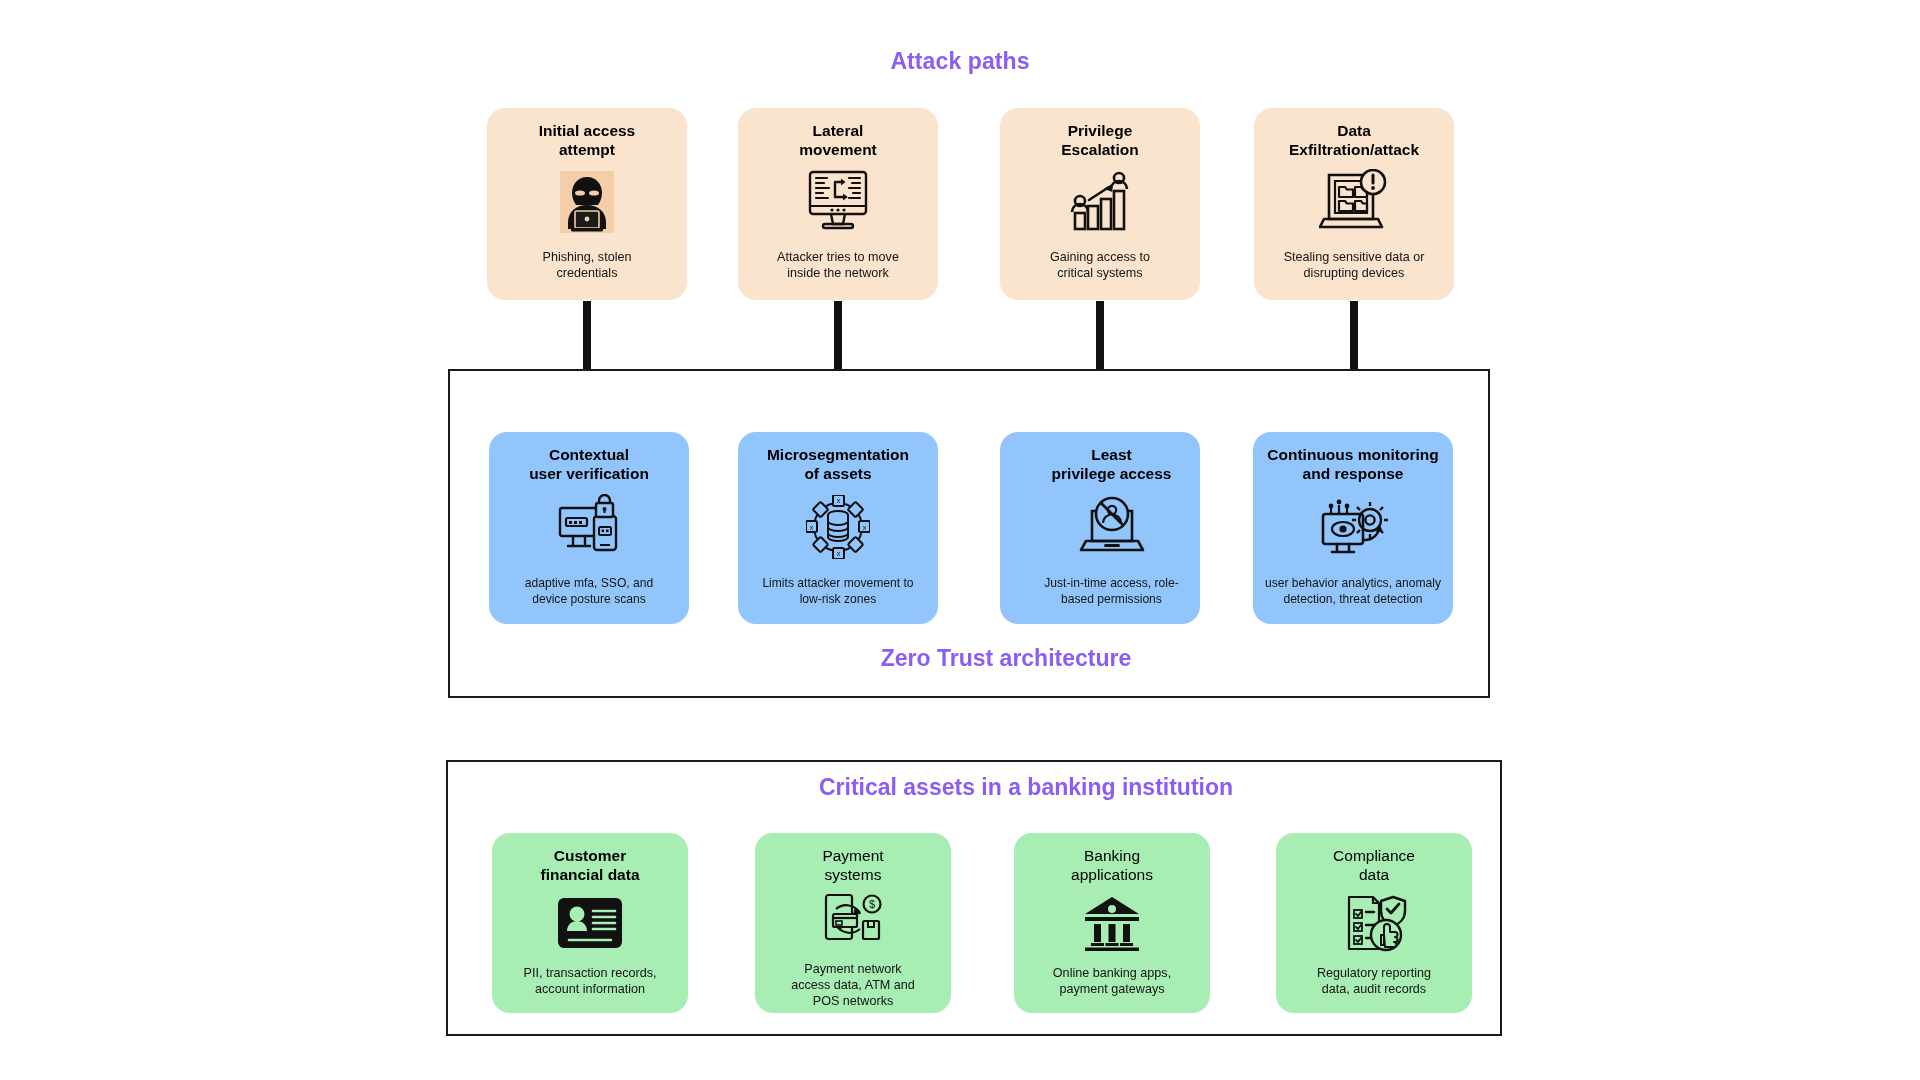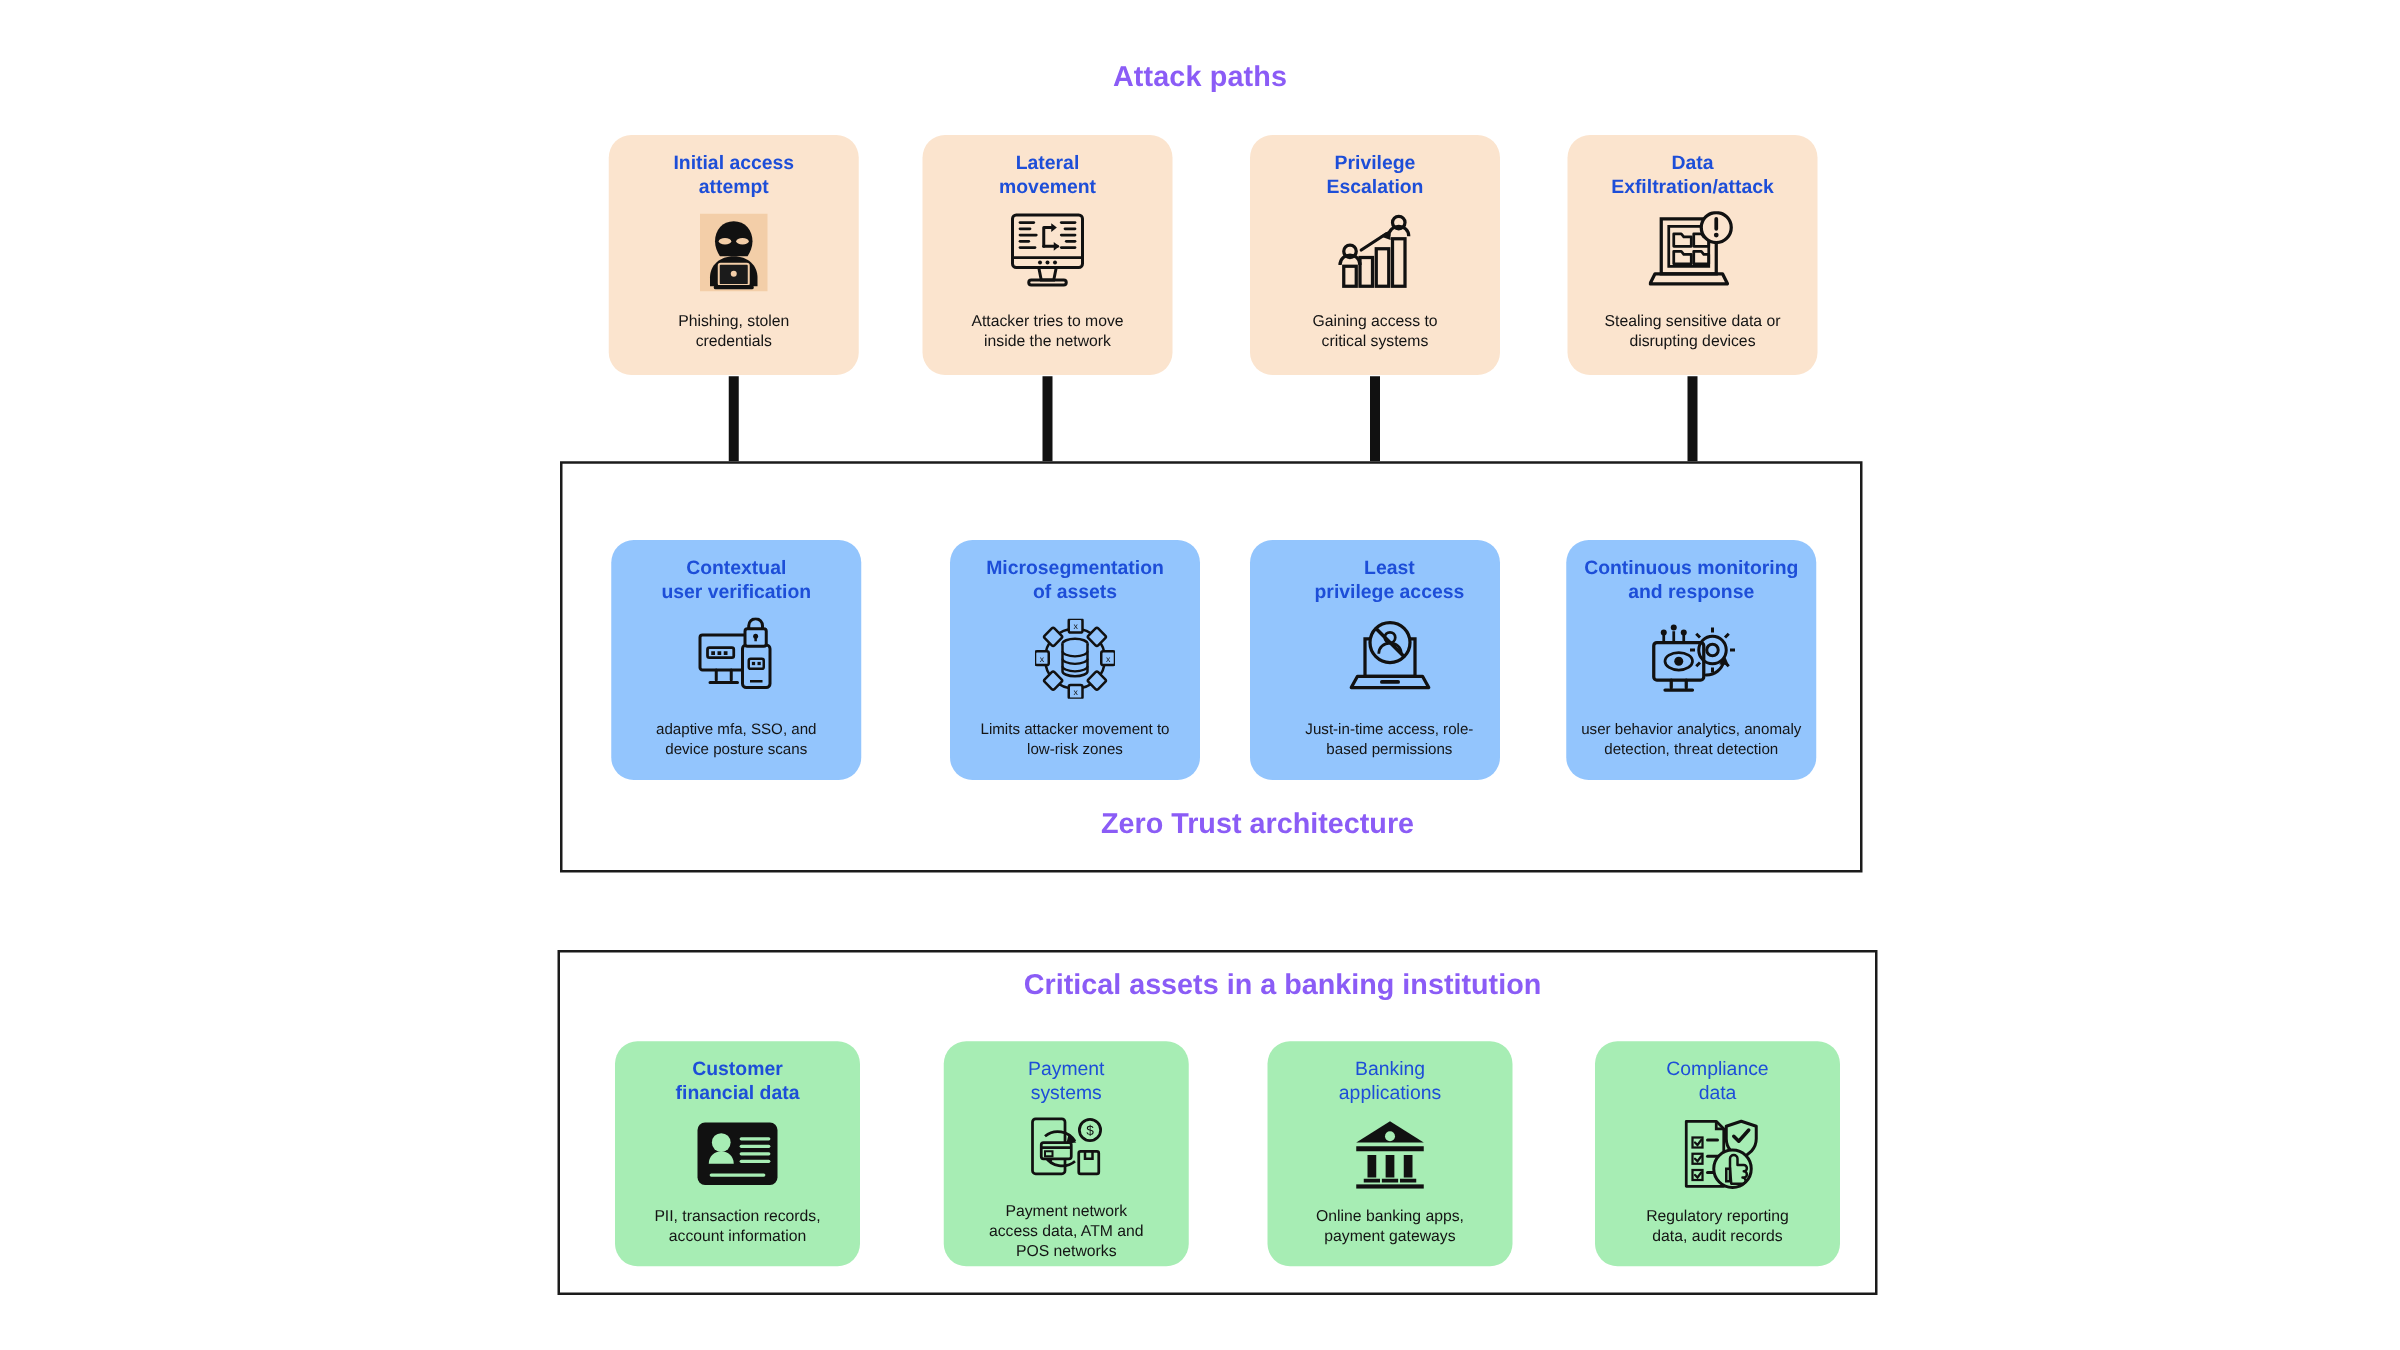--- a/index.html
+++ b/index.html
@@ -39,21 +39,21 @@
     display: flex;
     flex-direction: column;
     align-items: center;
     padding: 13px 10px 14px;
     text-align: center;
   }
   .card .card-title {
     font-size: 15.5px;
     font-weight: bold;
     line-height: 1.23;
-    color: #1d4ed8;
+    color: #000000;
   }
   .card .card-desc {
     font-size: 12.6px;
     line-height: 1.28;
     color: #141414;
   }
   .card .card-icon {
     display: flex;
     align-items: center;
     justify-content: center;
@@ -70,21 +70,21 @@
   #atk-0 { left: 487px; }
   #atk-1 { left: 738px; }
   #atk-2 { left: 1000px; }
   #atk-3 { left: 1254px; }
 
   
   .card-zt { top: 432px; width: 200px; height: 192px; }
   .card-zt .card-icon { margin-top: 11px; height: 66px; }
   .card-zt .card-desc { margin-top: 16px; font-size: 12.1px; }
   #zt-0 { left: 489px; }
-  #zt-1 { left: 760px; }
+  #zt-1 { left: 738px; }
   #zt-2 { left: 1000px; padding-left: 33px; }
   #zt-3 { left: 1253px; }
 
   
   .card-asset { top: 833px; width: 196px; height: 180px; }
   .card-asset .card-title { font-weight: bold; }
   .card-asset .card-icon { margin-top: 9px; height: 60px; }
   .card-asset .card-desc { margin-top: 12px; }
   #as-0 { left: 492px; }
   #as-1 { left: 755px; }

